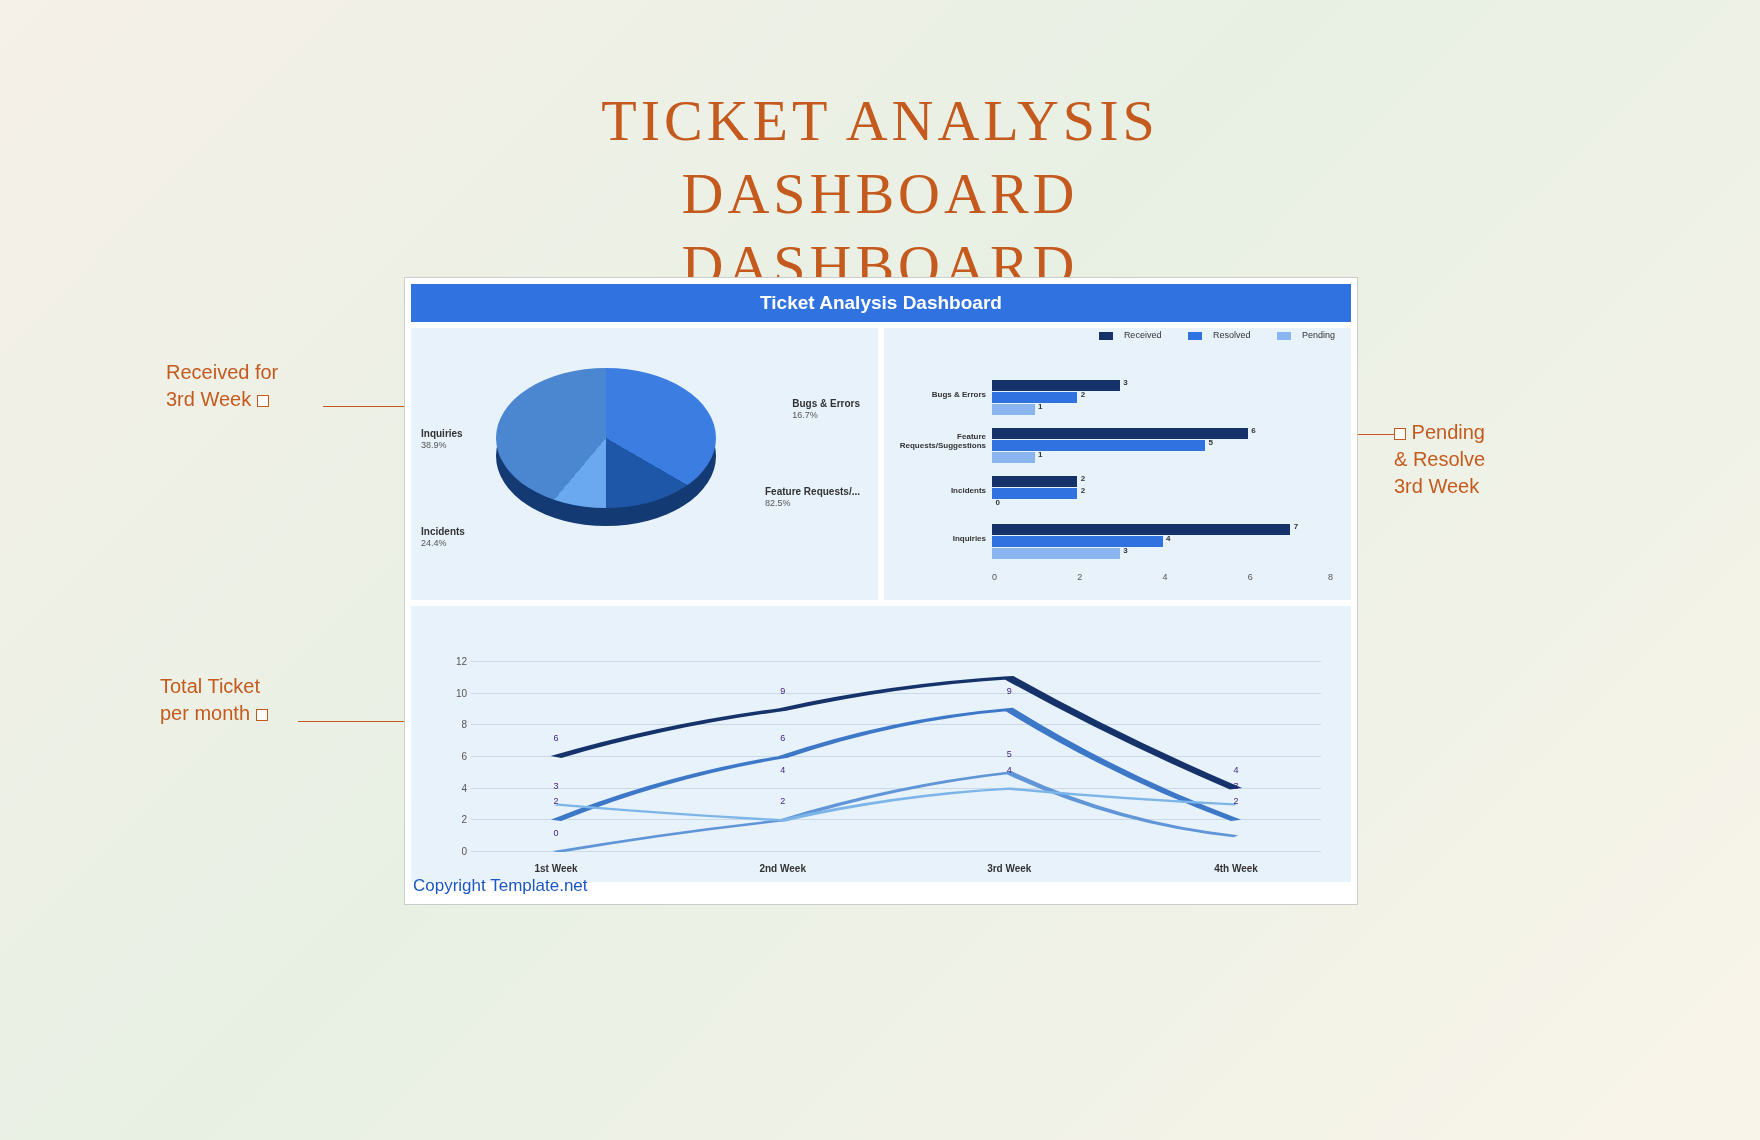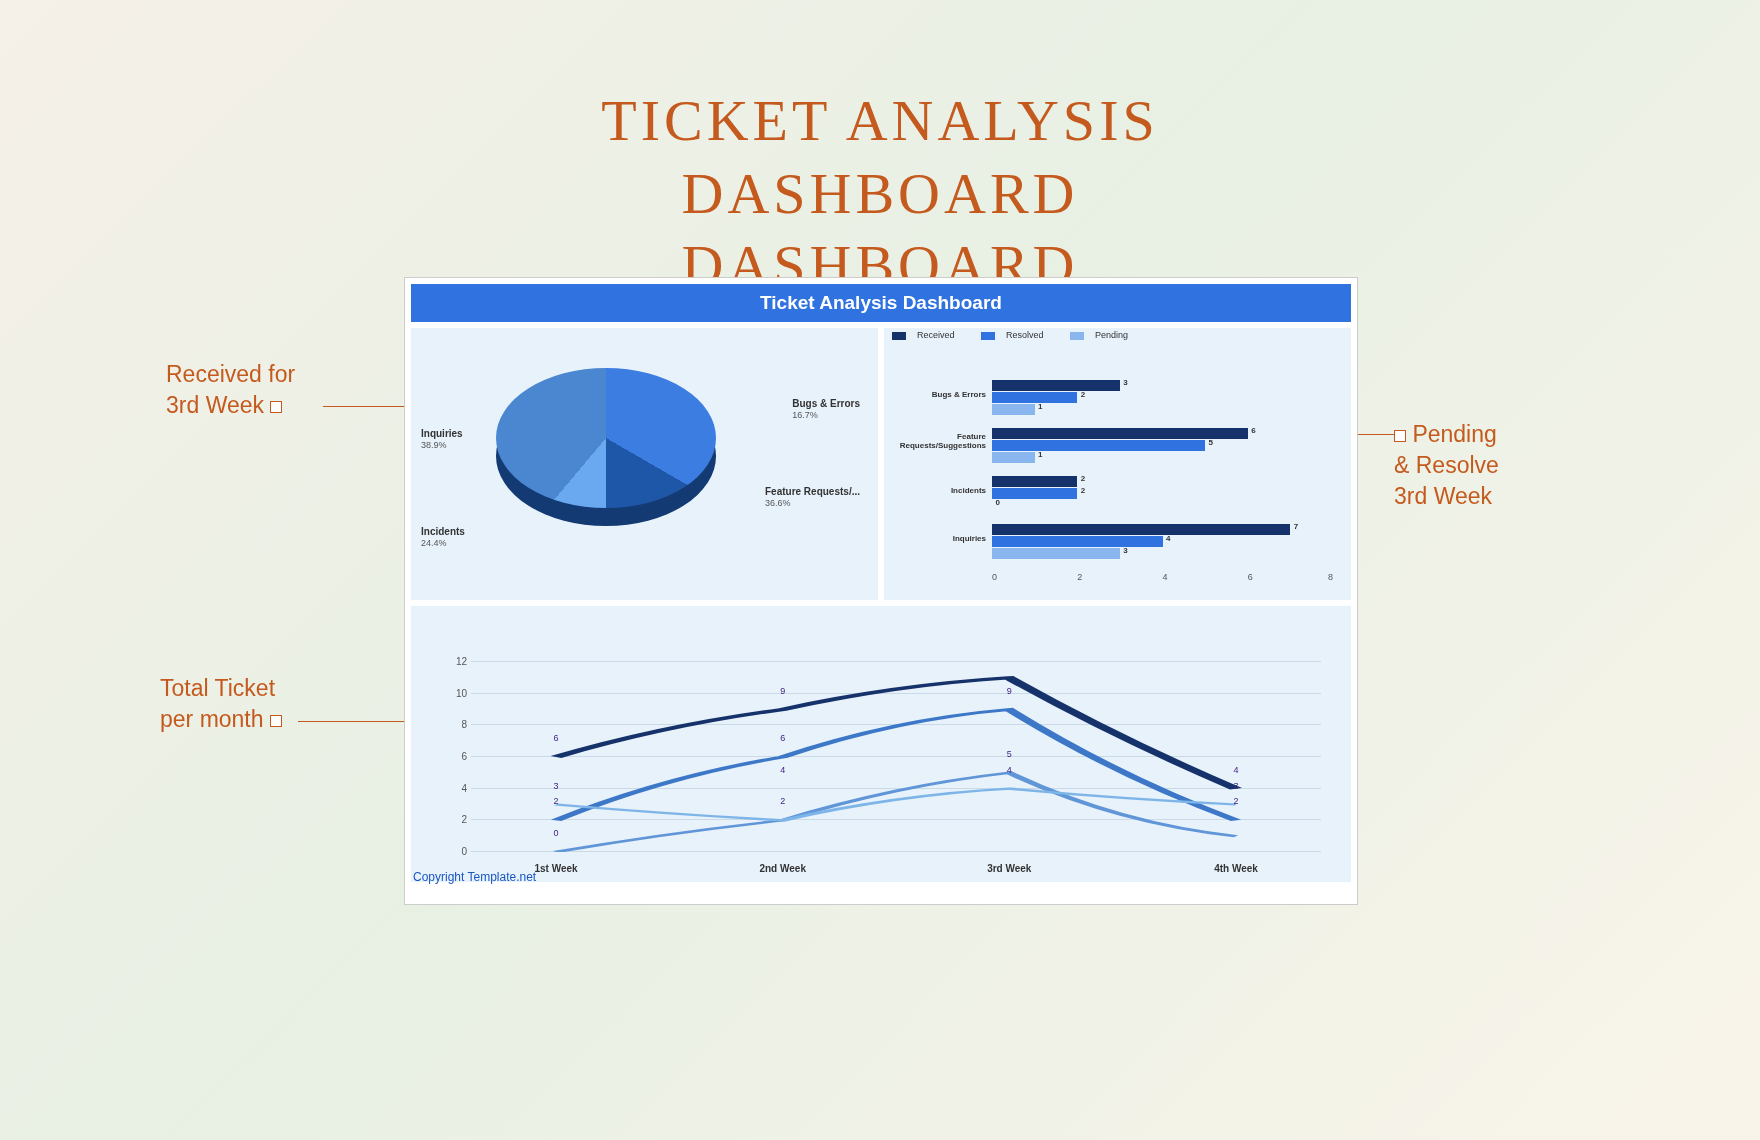--- a/index.html
+++ b/index.html
@@ -8,40 +8,40 @@
 .dashboard-card{position:absolute;left:404px;top:277px;width:952px;height:626px;background:#fff;border:1px solid #ccc}
 .db-header{background:#2f72e0;color:#fff;font-weight:700;font-size:19px;text-align:center;padding:8px 0;margin:6px}
 .top-row{display:flex;gap:6px;margin:0 6px;height:272px}
 .panel{flex:1;background:#e8f2fb;position:relative}
 .panel-title{font-weight:700;font-size:16px;text-align:center;padding:6px 0}
 .pie-wrap{position:absolute;left:85px;top:40px;width:220px;height:170px}
 .pie3d-base{position:absolute;left:0;top:18px;width:220px;height:140px;border-radius:50%;background:#133a72}
 .pie3d{position:absolute;left:0;top:0;width:220px;height:140px;border-radius:50%;background:conic-gradient(#3b7de0 0deg 120deg,#1e56a8 120deg 180deg,#6aa8f0 180deg 220deg,#4a87d0 220deg 360deg)}
 .pie-label{position:absolute;font-size:9px;color:#555;line-height:1.2}
 .pie-label b{color:#333;display:block;font-size:10px}
-.legend-top{text-align:left;font-size:9px;color:#333;padding:2px 0 4px}
+.legend-top{text-align:right;font-size:9px;color:#333;padding:2px 0 4px}
 .legend-top span{display:inline-block;margin:0 8px}
 .sw{display:inline-block;width:14px;height:8px;margin-right:3px;vertical-align:middle}
 .bars-area{position:absolute;left:108px;right:18px;top:48px;bottom:28px}
 .bar-group{position:absolute;left:0;right:0;height:44px}
 .bar-row{position:absolute;height:11px}
 .bar-lbl{position:absolute;left:-106px;width:100px;top:14px;font-size:8px;text-align:right;font-weight:700;color:#333}
 .val-lbl{position:absolute;font-size:8px;font-weight:700;color:#333}
 .x-axis{position:absolute;bottom:14px;left:108px;right:18px;height:14px;font-size:9px;color:#555}
 .bottom-panel{margin:6px;height:276px;background:#e8f2fb;position:relative}
 .legend-line{text-align:center;font-size:9px;color:#333;padding:0 0 4px}
 .legend-line span{display:inline-block;margin:0 8px}
 .lsw{display:inline-block;width:20px;height:2px;margin-right:4px;vertical-align:middle}
 .line-chart{position:absolute;left:60px;right:30px;top:56px;bottom:30px}
 .y-lbl{position:absolute;font-size:10px;color:#555;left:-28px;width:24px;text-align:right}
 .x-lbl{position:absolute;font-size:10px;font-weight:700;color:#333;bottom:-22px;transform:translateX(-50%)}
 .grid{position:absolute;left:0;right:0;height:1px;background:#c9d9e8}
 .pt-lbl{position:absolute;font-size:9px;color:#428;transform:translate(-50%,-14px)}
-.copyright{position:absolute;left:8px;bottom:20px;font-size:12px;color:#1a56c4}
-.anno{position:absolute;font-size:23px;color:#c55a1e;font-family:"Segoe UI",Arial,sans-serif}
+.copyright{position:absolute;left:8px;bottom:8px;font-size:17px;color:#1a56c4}
+.anno{position:absolute;font-size:20px;color:#c55a1e;font-family:"Segoe UI",Arial,sans-serif}
 .anno .sq{display:inline-block;width:10px;height:10px;border:1px solid #c55a1e;background:#fff;vertical-align:middle}
 .aline{position:absolute;height:1px;background:#c55a1e}
 </style>
 </head>
 <body>
 
 <div class="page-title">
   <span>TICKET ANALYSIS DASHBOARD</span><br>
   <span>DASHBOARD</span>
 </div>
@@ -60,21 +60,21 @@
 
   <div class="top-row">
 
     <div class="panel">
       <div class="pie-wrap">
         <div class="pie3d-base"></div>
         <div class="pie3d"></div>
       </div>
       <div class="pie-label" style="left:10px;top:100px"><b>Inquiries</b><span>38.9%</span></div>
       <div class="pie-label" style="right:18px;top:70px"><b>Bugs &amp; Errors</b><span>16.7%</span></div>
-      <div class="pie-label" style="right:18px;top:158px"><b>Feature Requests/...</b><span>36.6%</span></div>
+      <div class="pie-label" style="right:18px;top:158px"><b>Feature Requests/...</b><span>82.5%</span></div>
       <div class="pie-label" style="left:10px;top:198px"><b>Incidents</b><span>24.4%</span></div>
     </div>
 
     <div class="panel">
       <div class="legend-top">
         <span><i class="sw" style="background:#16326a"></i><span>Received</span></span>
         <span><i class="sw" style="background:#2f72e0"></i><span>Resolved</span></span>
         <span><i class="sw" style="background:#8ab6f0"></i><span>Pending</span></span>
       </div>
       <div class="bars-area">

